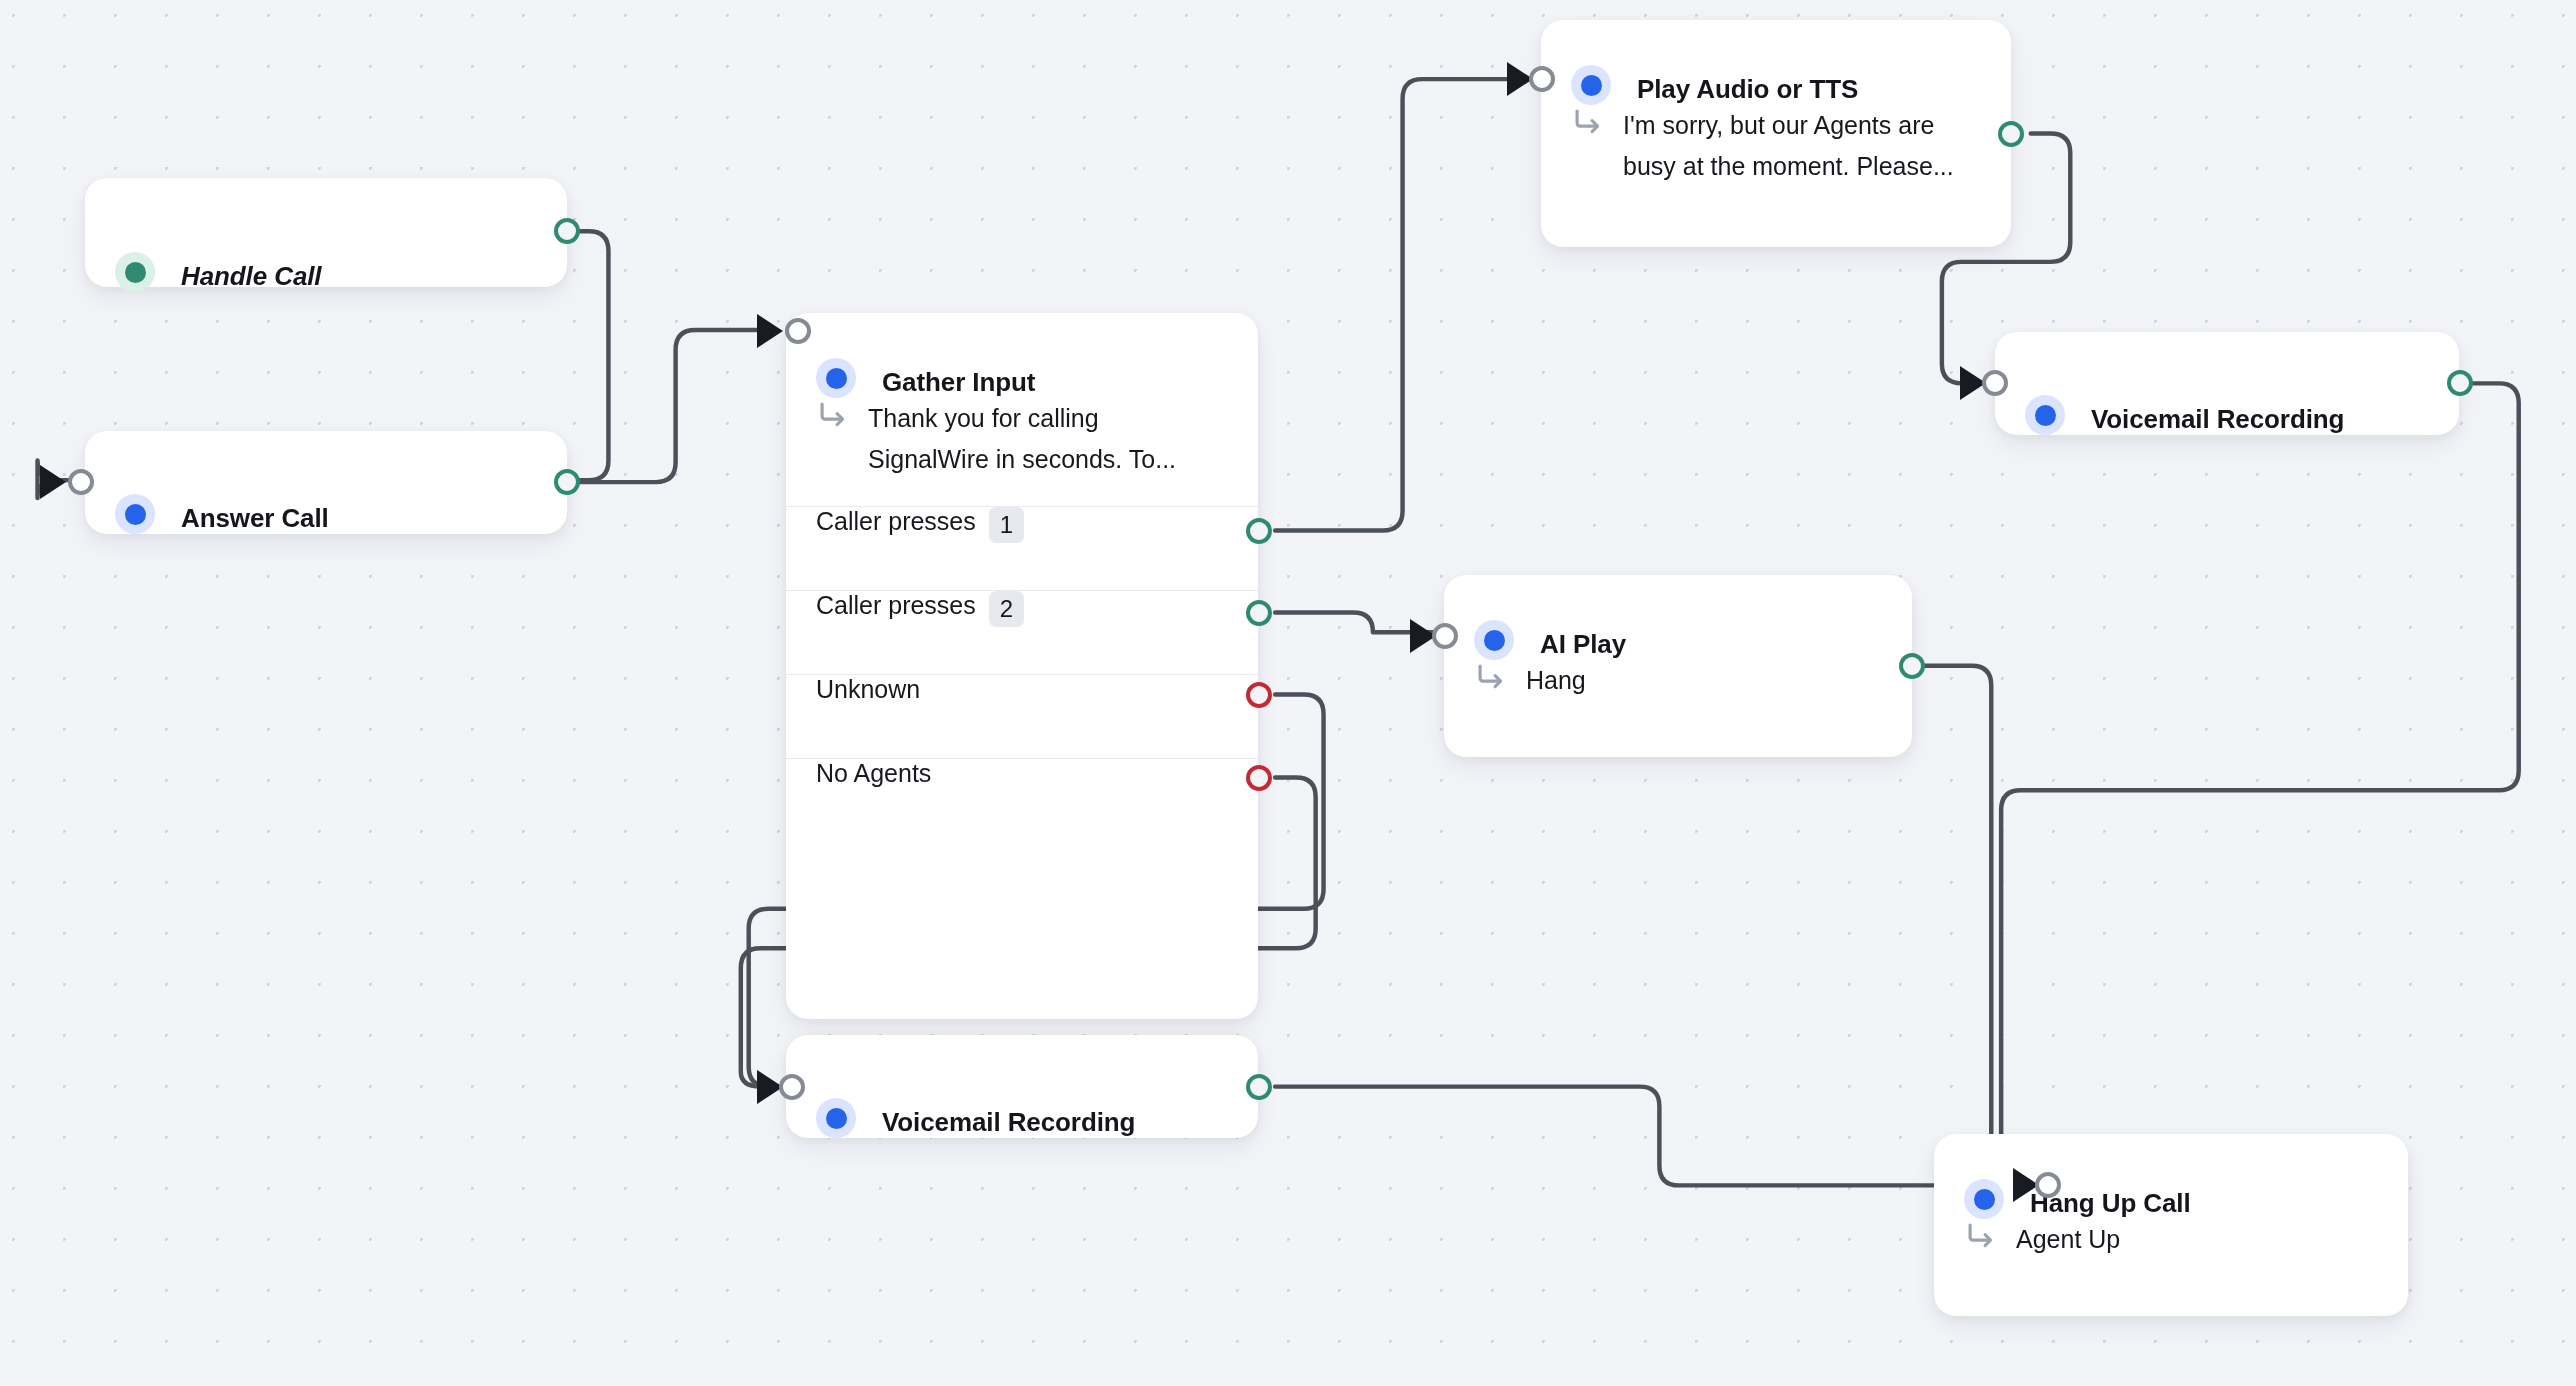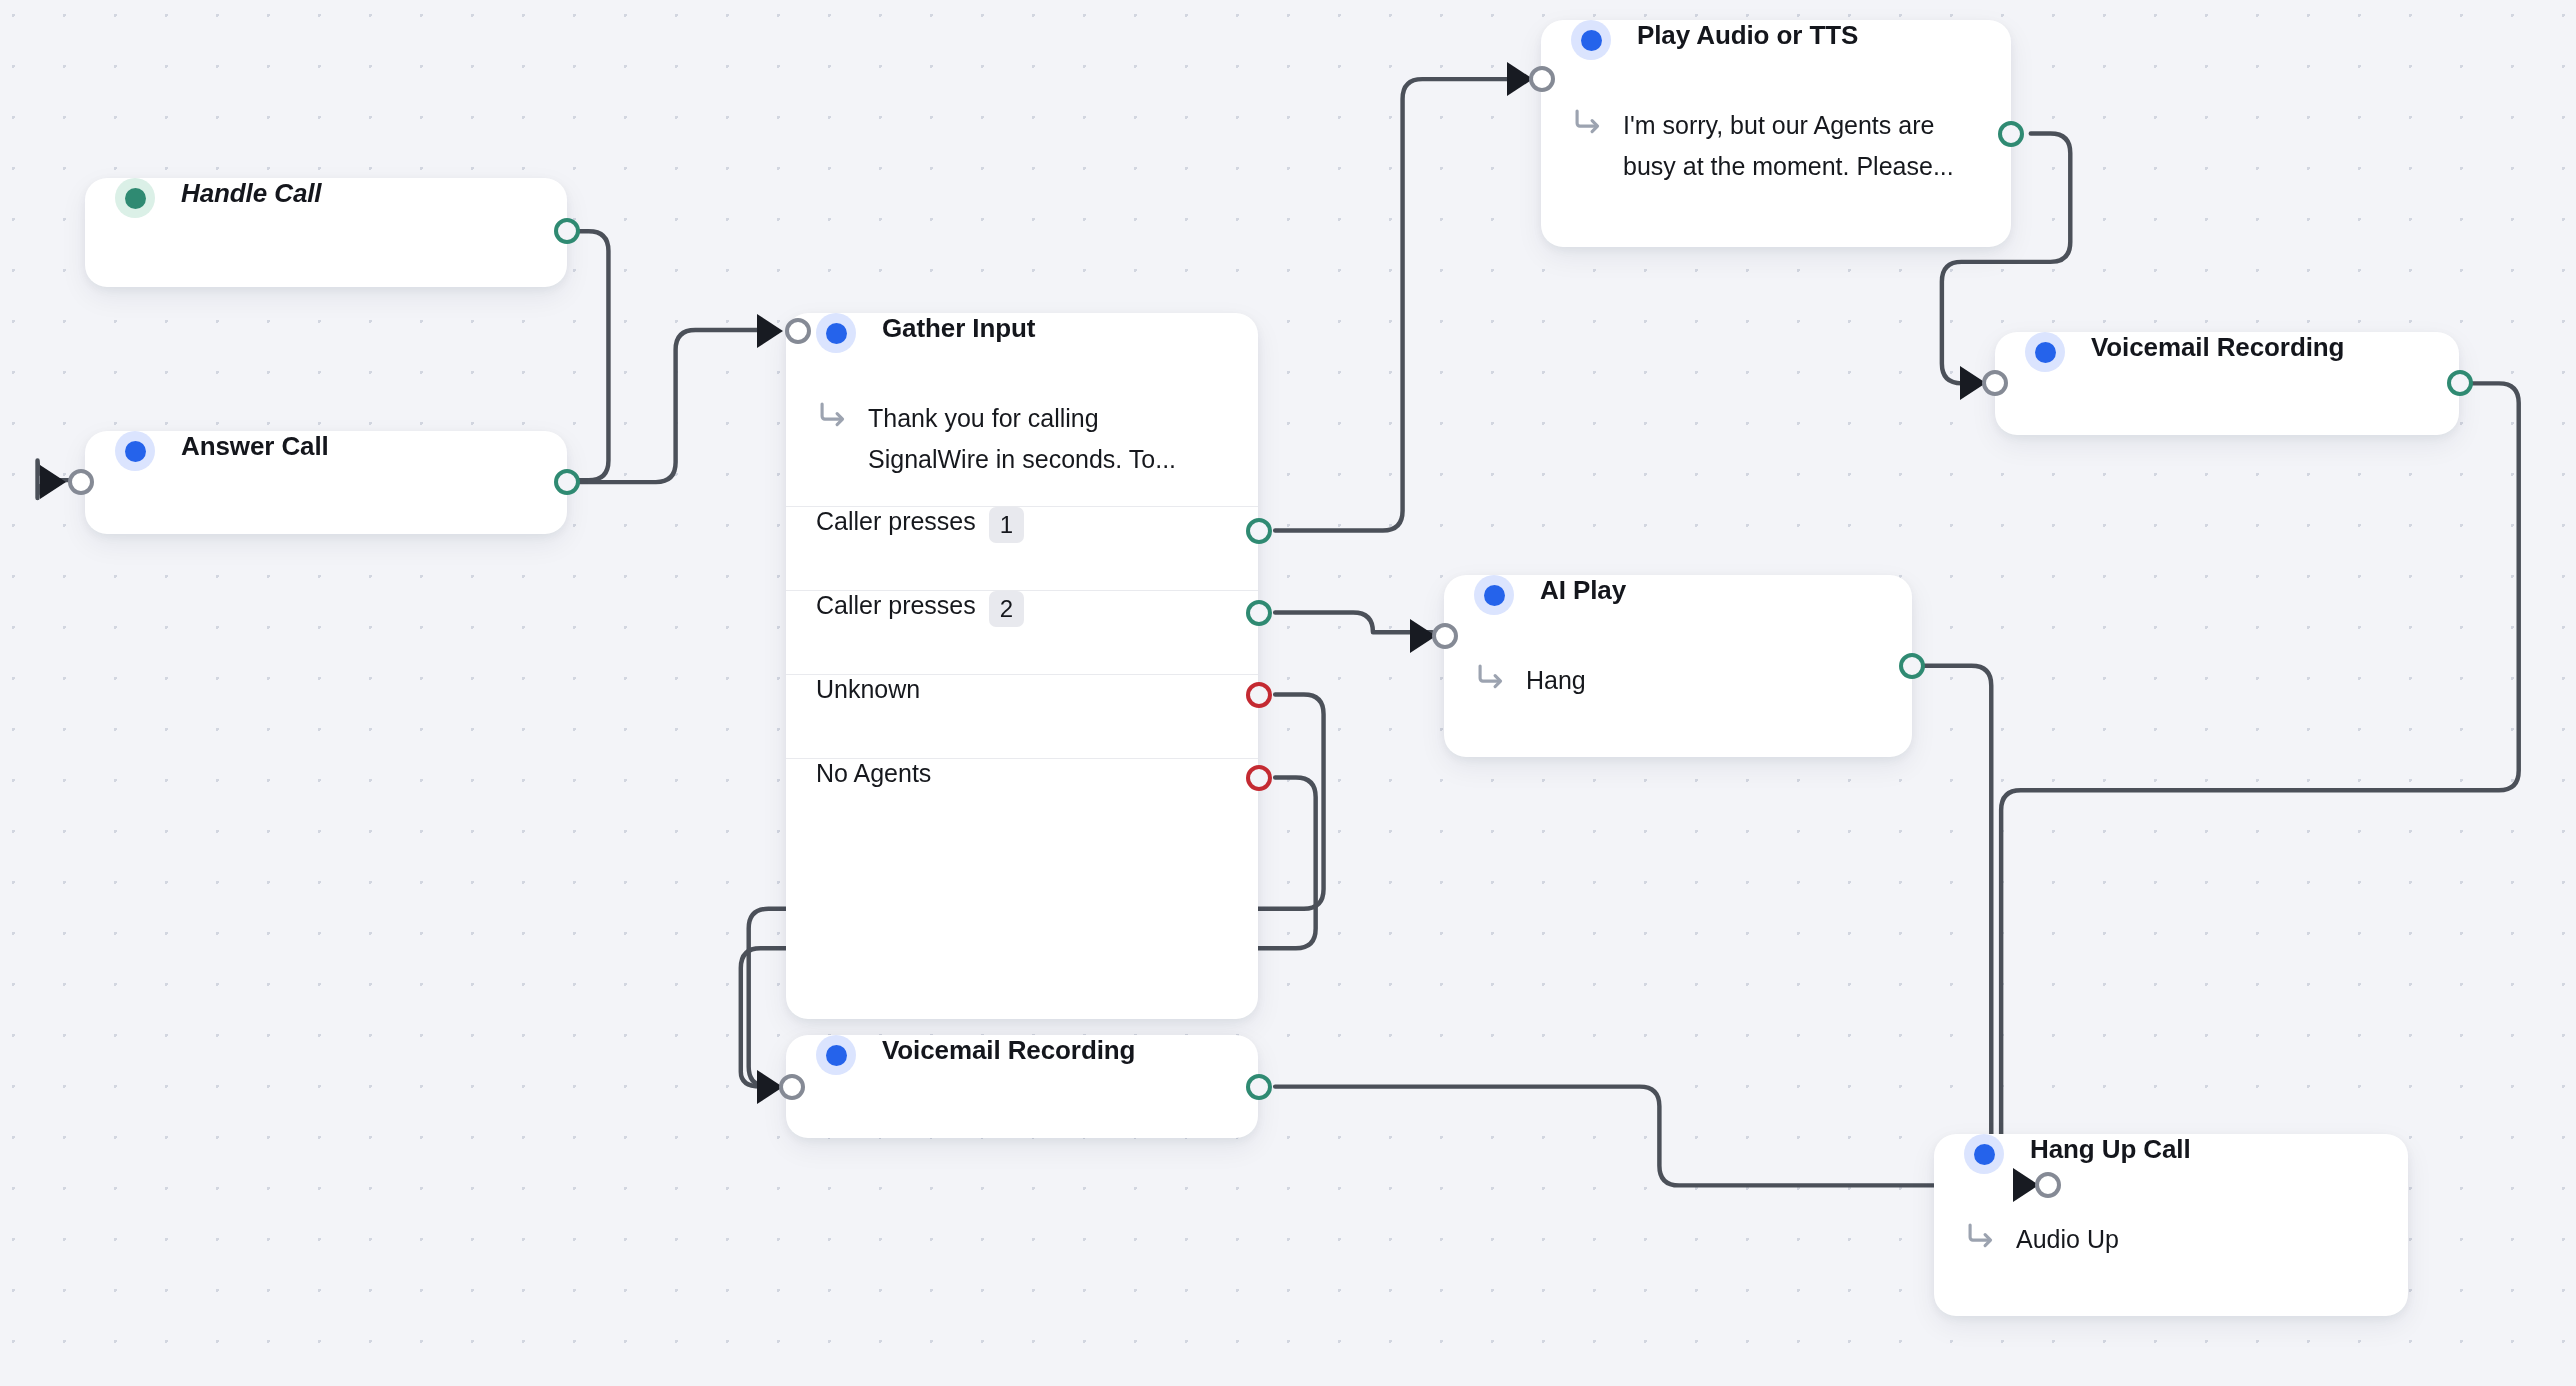--- a/index.html
+++ b/index.html
@@ -31,21 +31,21 @@
   .node {
     position: absolute;
     background: #ffffff;
     border-radius: 22px;
     box-shadow: 0 3px 10px rgba(20,28,60,0.055), 0 10px 28px rgba(20,28,60,0.065);
     box-sizing: border-box;
     z-index: 5;
   }
   .node-head {
     display: flex;
-    align-items: flex-start;
+    align-items: flex-end;
     padding: 0 30px;
     height: 85px;
   }
   .dot-halo {
     width: 40px;
     height: 40px;
     border-radius: 50%;
     display: flex;
     align-items: center;
     justify-content: center;
@@ -292,20 +292,20 @@
         </span>
       <span class="node-title">Hang Up Call</span>
     </div>
     <div class="node-sub">
       <span class="sub-arrow">
         <svg width="34" height="30" viewBox="0 0 24 22" fill="none" stroke="currentColor" stroke-width="2.3" stroke-linecap="round" stroke-linejoin="round">
             <path d="M4 3 v9 a2 2 0 0 0 2 2 h12"></path>
             <path d="M15 10 l4 4 l-4 4"></path>
           </svg>
       </span>
-      <span class="sub-text">Audio Up</span>
+      <span class="sub-text">Agent Up</span>
     </div>
   </div>
   <div class="arrowhead" style="left:2013px; top:1168px;"></div>
   <div class="port gray" style="left:2035px; top:1172px;"></div>
 
 </div>
 
 
 </body></html>

